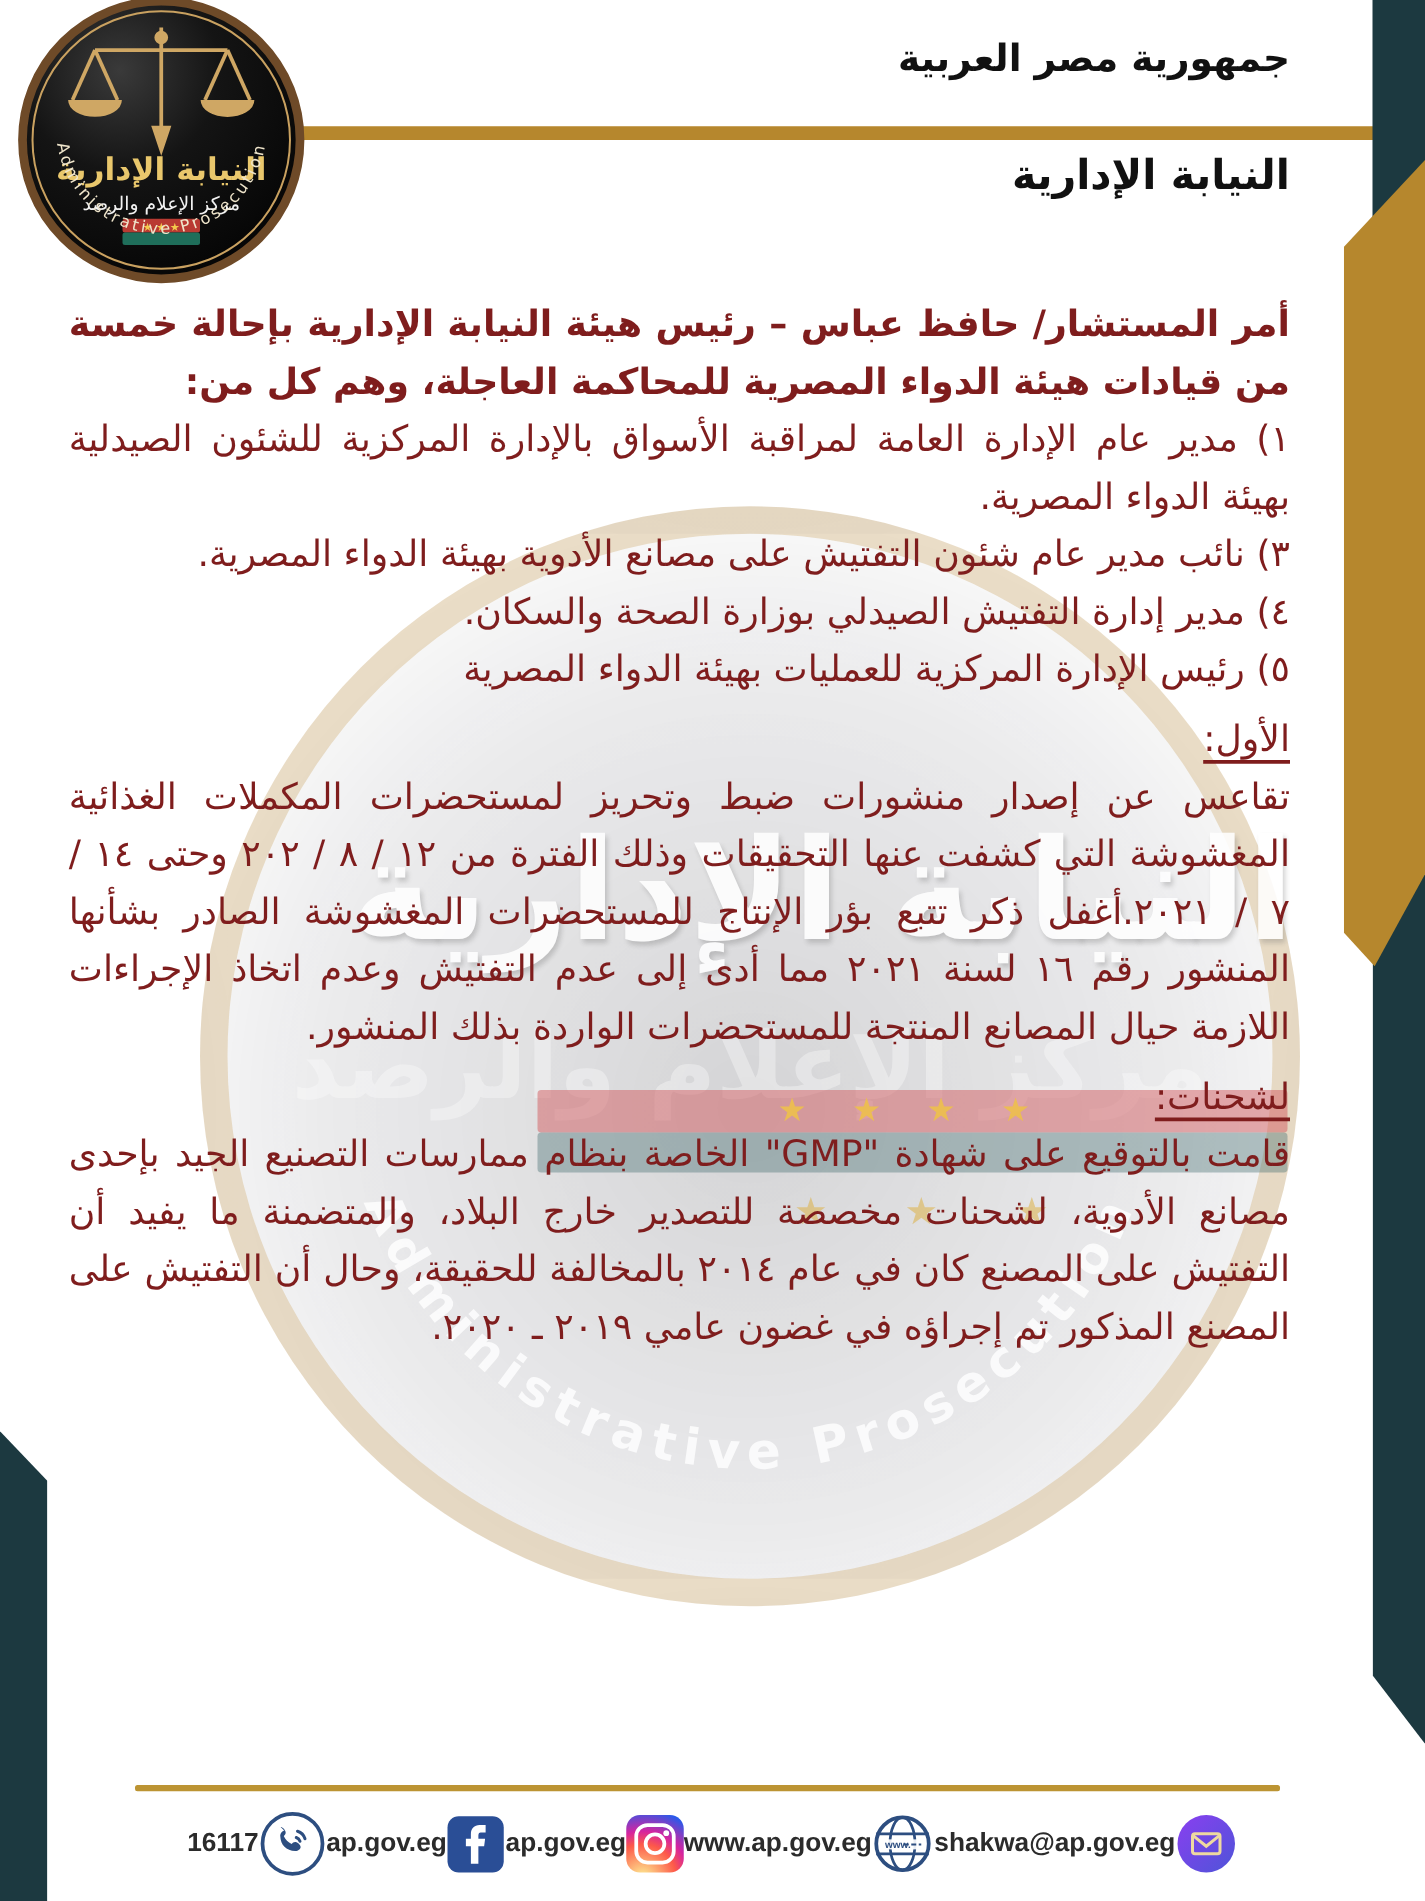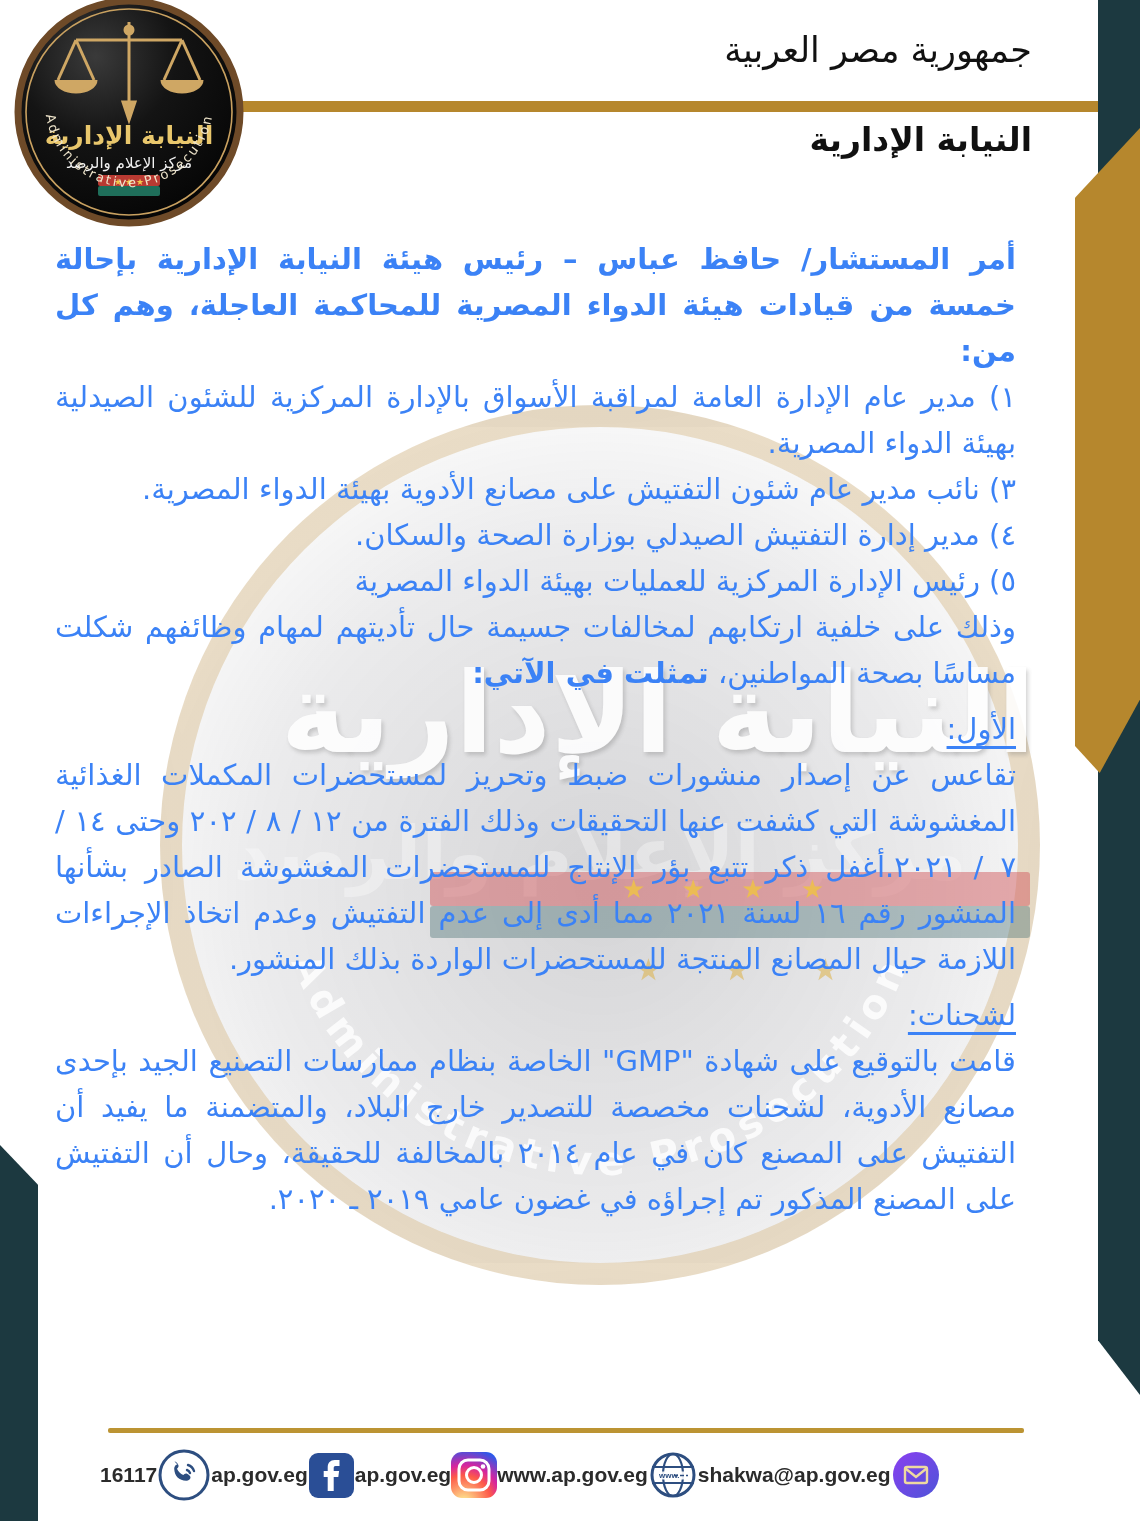--- a/index.html
+++ b/index.html
@@ -19,21 +19,21 @@
     position:absolute; right:0; top:655px; width:42px; height:740px; background:#1c3940; z-index:3;
     clip-path:polygon(0 6%, 100% 0, 100% 100%, 0 92.6%);
   }
   .teal-bottom-left {
     position:absolute; left:0; top:1145px; width:38px; height:376px; background:#1c3940; z-index:3;
     clip-path:polygon(0 0, 100% 10.6%, 100% 100%, 0 100%);
   }
   
   .hdr-country {
     position:absolute; top:30px; right:108px; z-index:5;
-    font-size:35px; font-weight:normal; color:#111; direction:rtl;
+    font-size:30px; font-weight:bold; color:#111; direction:rtl;
   }
   .gold-divider {
     position:absolute; top:101px; left:226px; width:876px; height:11px;
     background:#b6872d; z-index:2;
   }
   .hdr-org {
     position:absolute; top:120px; right:108px; z-index:5;
     font-size:33px; font-weight:bold; color:#111; direction:rtl;
   }
   
@@ -64,39 +64,39 @@
     position:absolute; left:430px; top:906px; width:600px; height:32px;
     background:rgba(72,112,116,0.40); border-radius:3px;
   }
   .wm-stars2 {
     position:absolute; left:560px; top:952px; width:380px; text-align:center;
     color:rgba(220,176,70,0.55); font-size:30px; letter-spacing:26px;
   }
   .wm-arc { position:absolute; left:0; top:0; }
   
   .doc {
-    position:absolute; top:236px; right:124px; left:55px; z-index:2;
-    direction:rtl; text-align:justify; color:#3b82f6;
+    position:absolute; top:236px; right:108px; left:55px; z-index:2;
+    direction:rtl; text-align:justify; color:#7f1d1d;
     font-size:29px; line-height:46px; font-family:"DejaVu Sans", sans-serif;
   }
   .doc p { margin:0; }
   .doc .bold { font-weight:bold; }
   .sec-title {
     font-weight:normal; text-decoration:underline; text-decoration-thickness:3px;
     text-underline-offset:7px; margin-top:10px; display:inline-block;
   }
   .sec-wrap { margin:0; }
   
   .footer-line {
     position:absolute; top:1428px; left:108px; width:916px; height:5px;
     background:#bc9433; border-radius:2px; z-index:2;
   }
   .footer {
     position:absolute; top:1443px; left:100px; right:100px; height:64px; z-index:2;
-    display:flex; direction:ltr; align-items:center; justify-content:flex-start;
+    display:flex; direction:ltr; align-items:center; justify-content:center;
     font-family:"Liberation Sans","DejaVu Sans",sans-serif; font-weight:bold;
     font-size:21px; color:#2b2b2b;
   }
   .f-item { display:flex; align-items:center; }
   .ig-badge {
     width:46px; height:46px; border-radius:11px; position:relative;
     background:radial-gradient(circle at 28% 110%, #fdf497 0%, #fd5949 45%, #d6249f 62%, #285AEB 92%);
     display:flex; align-items:center; justify-content:center;
   }
 </style>
@@ -171,21 +171,20 @@
       </text>
     </svg>
   </div>
 
   <div class="doc">
     <p class="bold">أمر المستشار/ حافظ عباس – رئيس هيئة النيابة الإدارية بإحالة خمسة من قيادات هيئة الدواء المصرية للمحاكمة العاجلة، وهم كل من:</p>
     <p>١) مدير عام الإدارة العامة لمراقبة الأسواق بالإدارة المركزية للشئون الصيدلية بهيئة الدواء المصرية.</p>
     <p>٣) نائب مدير عام شئون التفتيش على مصانع الأدوية بهيئة الدواء المصرية.</p>
     <p>٤) مدير إدارة التفتيش الصيدلي بوزارة الصحة والسكان.</p>
     <p>٥) رئيس الإدارة المركزية للعمليات بهيئة الدواء المصرية</p>
-    <p><span>وذلك على خلفية ارتكابهم لمخالفات جسيمة حال تأديتهم لمهام وظائفهم شكلت مساسًا بصحة المواطنين، </span><span class="bold">تمثلت في الآتي:</span></p>
     <p class="sec-wrap"><span class="sec-title">الأول:</span></p>
     <p>تقاعس عن إصدار منشورات ضبط وتحريز لمستحضرات المكملات الغذائية المغشوشة التي كشفت عنها التحقيقات وذلك الفترة من ١٢ / ٨ / ٢٠٢ وحتى ١٤ / ٧ / ٢٠٢١.أغفل ذكر تتبع بؤر الإنتاج للمستحضرات المغشوشة الصادر بشأنها المنشور رقم ١٦ لسنة ٢٠٢١ مما أدى إلى عدم التفتيش وعدم اتخاذ الإجراءات اللازمة حيال المصانع المنتجة للمستحضرات الواردة بذلك المنشور.</p>
     <p class="sec-wrap"><span class="sec-title">لشحنات:</span></p>
     <p>قامت بالتوقيع على شهادة  "GMP" الخاصة بنظام ممارسات التصنيع الجيد بإحدى مصانع الأدوية، لشحنات مخصصة للتصدير خارج البلاد، والمتضمنة ما يفيد أن التفتيش على المصنع كان في عام ٢٠١٤ بالمخالفة للحقيقة، وحال أن التفتيش على المصنع المذكور تم إجراؤه في غضون عامي ٢٠١٩ ـ ٢٠٢٠.</p>
   </div>
 
   <div class="footer-line"></div>
   <div class="footer">
 
     <span class="f-item">16117</span>

